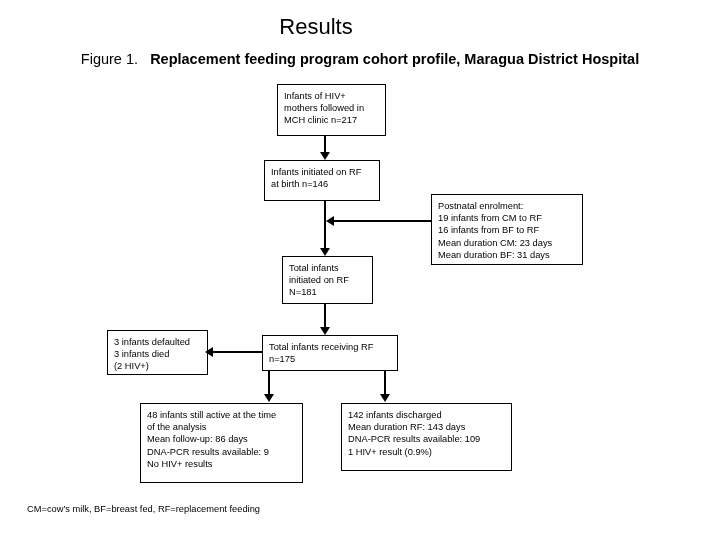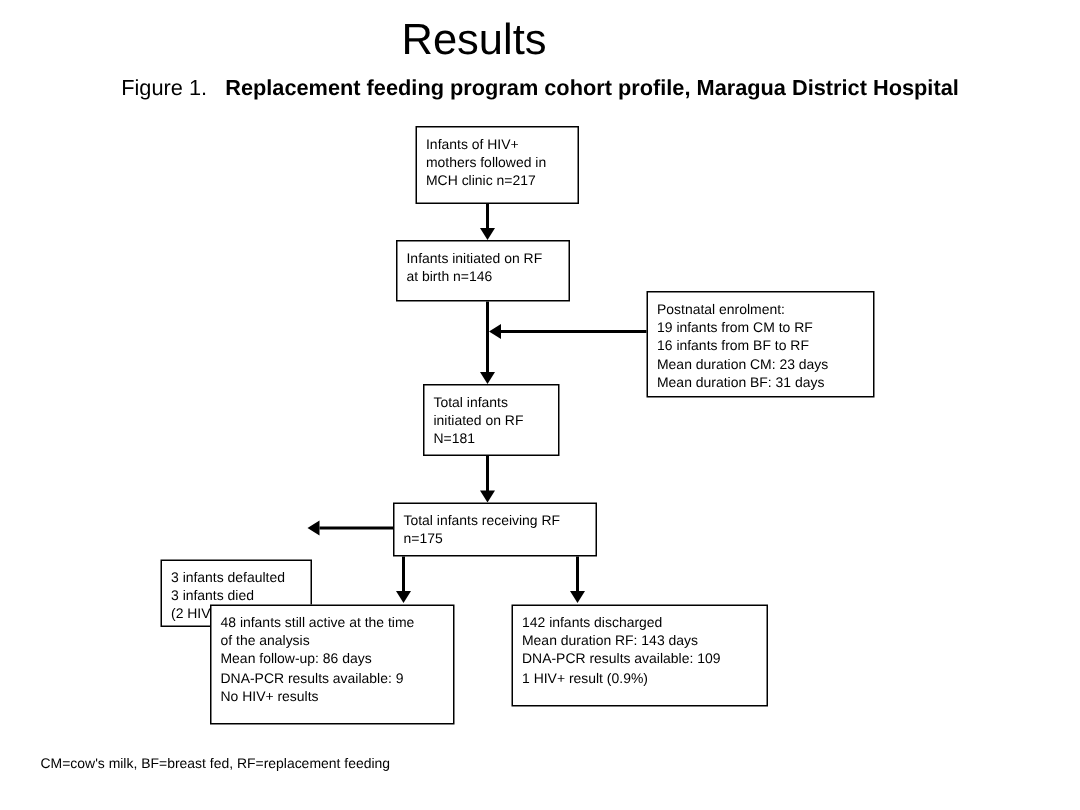--- a/index.html
+++ b/index.html
@@ -19,21 +19,21 @@
     width: 720px;
     height: 540px;
     background: #ffffff;
   }
   .title {
     position: absolute;
     left: 0;
     top: 10px;
     width: 632px;
     text-align: center;
-    font-size: 29px;
+    font-size: 22px;
     font-weight: normal;
     letter-spacing: 0px;
     line-height: 34px;
   }
   .subtitle {
     position: absolute;
     left: 0;
     top: 50px;
     width: 720px;
     text-align: center;
@@ -136,21 +136,21 @@
 
   <div class="box" style="left:282px; top:256px; width:91px; height:48px;">
     <span class="ln">Total infants</span>
     <span class="ln">initiated on RF</span>
     <span class="ln">N=181</span>
   </div>
 
   <div class="vline" style="left:324px; top:304px; height:24px;"></div>
   <div class="arrow-down" style="left:320px; top:327px;"></div>
 
-  <div class="box" style="left:107px; top:330px; width:101px; height:45px;margin-top:43px;">
+  <div class="box" style="left:107px; top:330px; width:101px; height:45px;">
     <span class="ln">3 infants defaulted</span>
     <span class="ln">3 infants died</span>
     <span class="ln">(2 HIV+)</span>
   </div>
 
   <div class="hline" style="left:213px; top:351px; width:50px;"></div>
   <div class="arrow-left" style="left:205px; top:347px;"></div>
 
   <div class="box" style="left:262px; top:335px; width:136px; height:36px;">
     <span class="ln">Total infants receiving RF</span>

